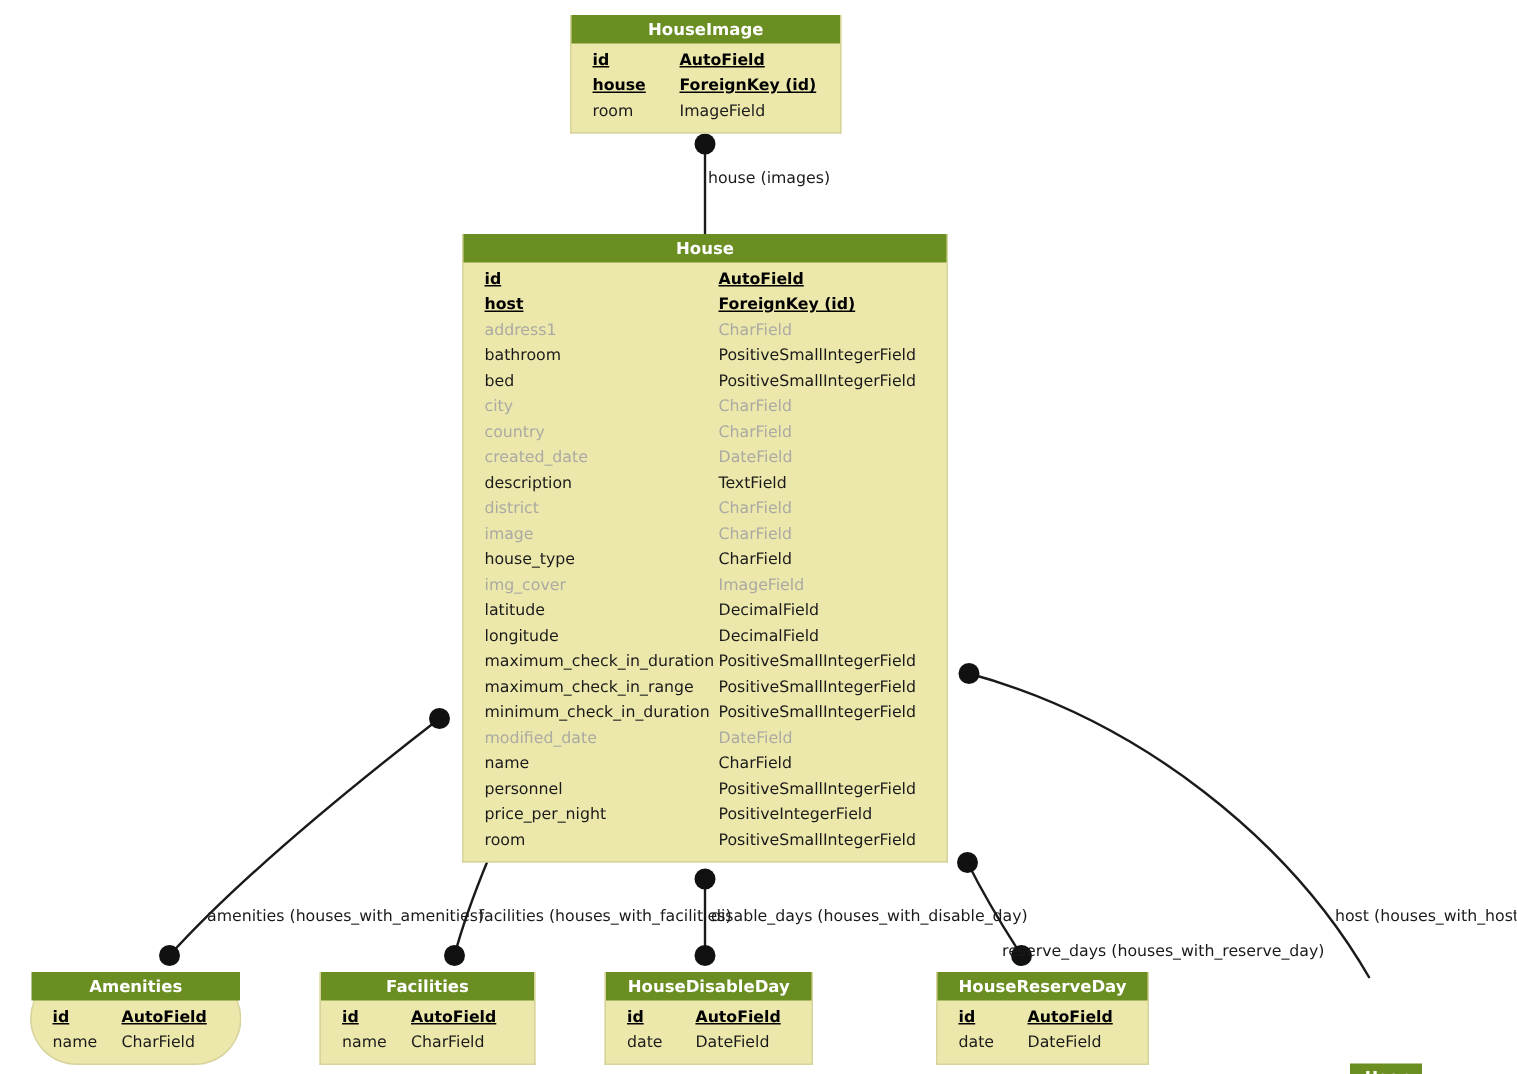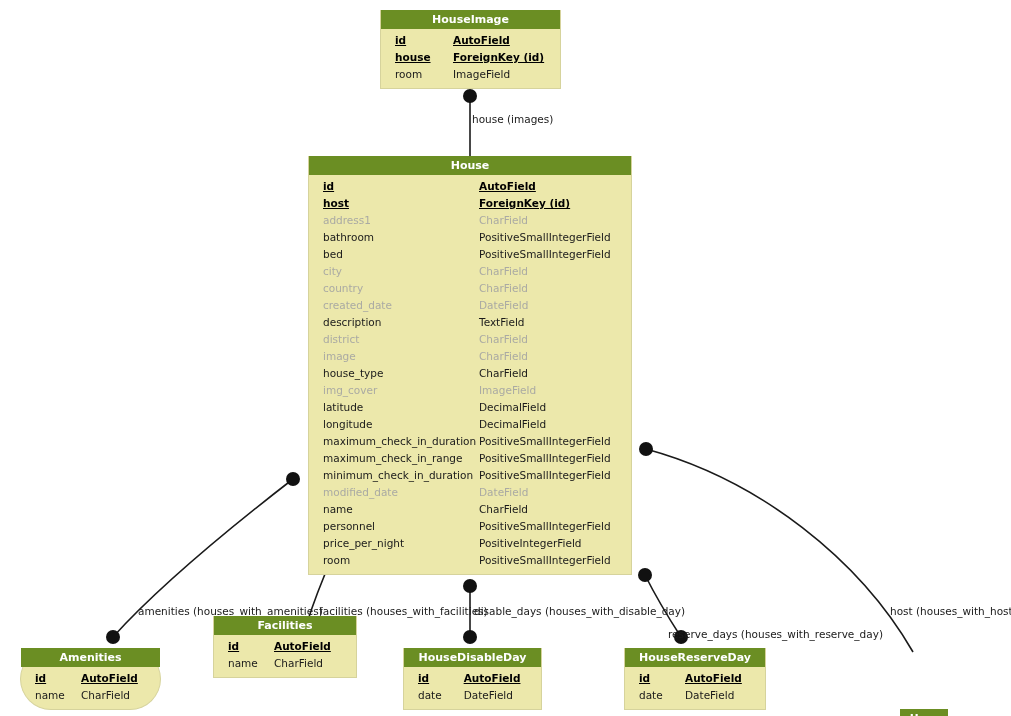--- a/index.html
+++ b/index.html
@@ -274,21 +274,21 @@
         <span class="field-name">id</span>
         <span class="field-type">AutoField</span>
       </div>
       <div class="field-row req">
         <span class="field-name">name</span>
         <span class="field-type">CharField</span>
       </div>
     </div>
   </div>
 
-  <div class="entity sml" style="left:213px; top:616px; width:144px;">
+  <div class="entity sml" style="left:213px; top:648px; width:144px;">
     <div class="entity-title">Facilities</div>
     <div class="entity-body">
       <div class="field-row pk">
         <span class="field-name">id</span>
         <span class="field-type">AutoField</span>
       </div>
       <div class="field-row req">
         <span class="field-name">name</span>
         <span class="field-type">CharField</span>
       </div>

